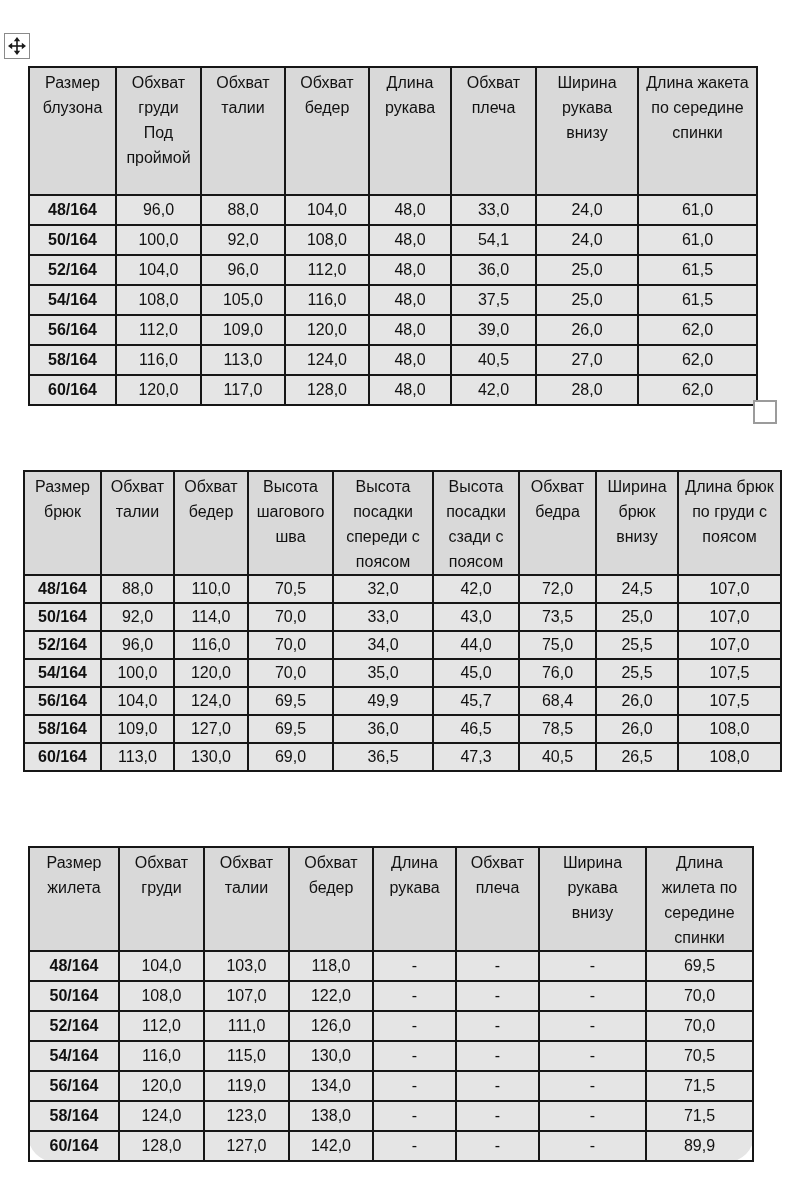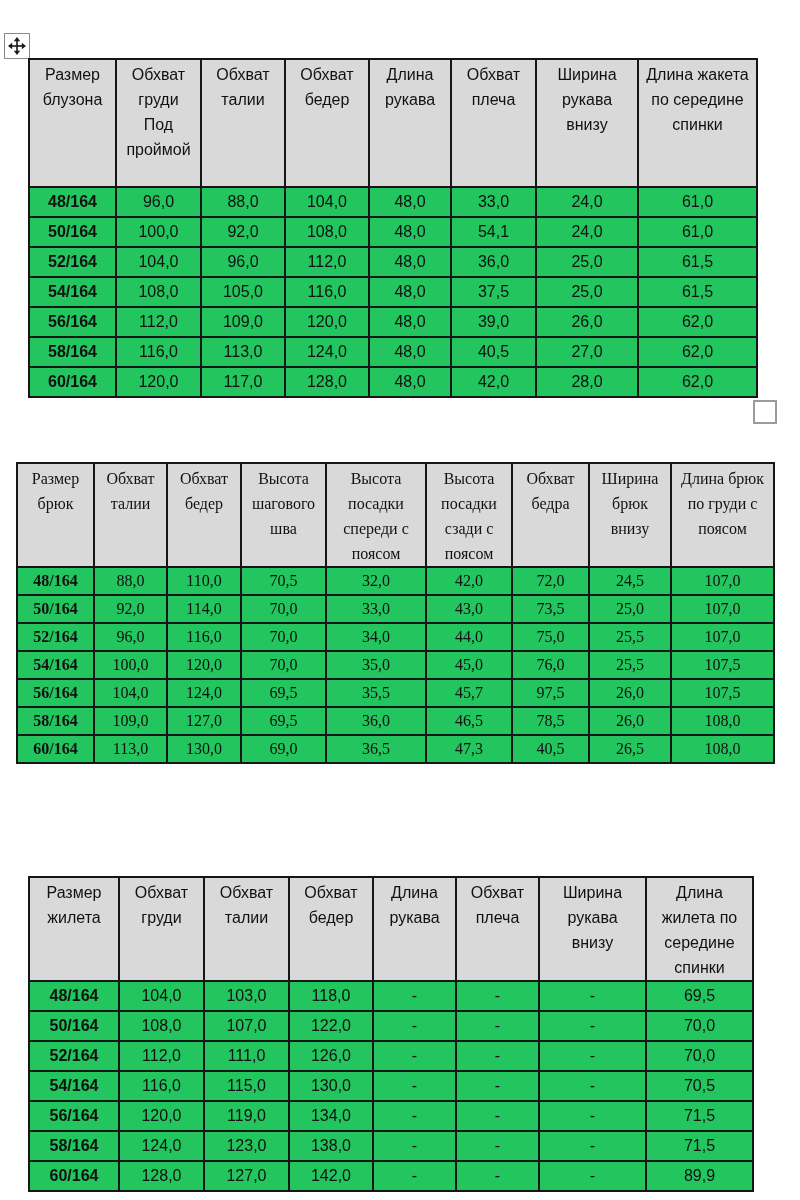--- a/index.html
+++ b/index.html
@@ -24,21 +24,22 @@
   .resize-handle {
     position:absolute; left:753px; top:400px; width:24px; height:24px;
     background:#ffffff; border:2px solid #9b9b9b;
     cursor:nwse-resize;
   }
 
   table.t {
     position:absolute;
     border-collapse:collapse;
     table-layout:fixed;
-    background:#22c55e;
+    background:#e5e5e5;
+    margin-top:8px;
   }
   .t th, .t td {
     border:2px solid #161616;
     text-align:center;
     font-size:16px;
     overflow:hidden;
   }
   .t th {
     background:#d9d9d9;
     font-weight:normal;
@@ -48,25 +49,25 @@
     overflow-wrap:break-word;
     word-break:break-word;
   }
   .t td { vertical-align:middle; line-height:20px; }
   .t td.size { font-weight:bold; }
 
   .t1 { left:28px; top:58px;  width:728px; }
   .t1 th { height:128px; }
   .t1 td { height:30px; }
 
-  .t2 { left:16px; top:462px; width:757px;font-family:Liberation Serif, serif; }
+  .t2 { left:23px; top:462px; width:757px; }
   .t2 th { height:99px; }
   .t2 td { height:28px; }
 
-  .t3 { left:28px; top:876px; width:724px; }
+  .t3 { left:28px; top:838px; width:724px;border-radius:27px; }
   .t3 th { height:104px; }
   .t3 td { height:30px; }
 </style>
 </head>
 <body>
 
 <div class="page">
 
   <div class="move-handle">
     <svg width="18" height="18" viewBox="0 0 18 18">
@@ -248,23 +249,23 @@
           <td>45,0</td>
           <td>76,0</td>
           <td>25,5</td>
           <td>107,5</td>
         </tr>
         <tr>
           <td class="size">56/164</td>
           <td>104,0</td>
           <td>124,0</td>
           <td>69,5</td>
-          <td>35,5</td>
+          <td>49,9</td>
           <td>45,7</td>
-          <td>97,5</td>
+          <td>68,4</td>
           <td>26,0</td>
           <td>107,5</td>
         </tr>
         <tr>
           <td class="size">58/164</td>
           <td>109,0</td>
           <td>127,0</td>
           <td>69,5</td>
           <td>36,0</td>
           <td>46,5</td>

